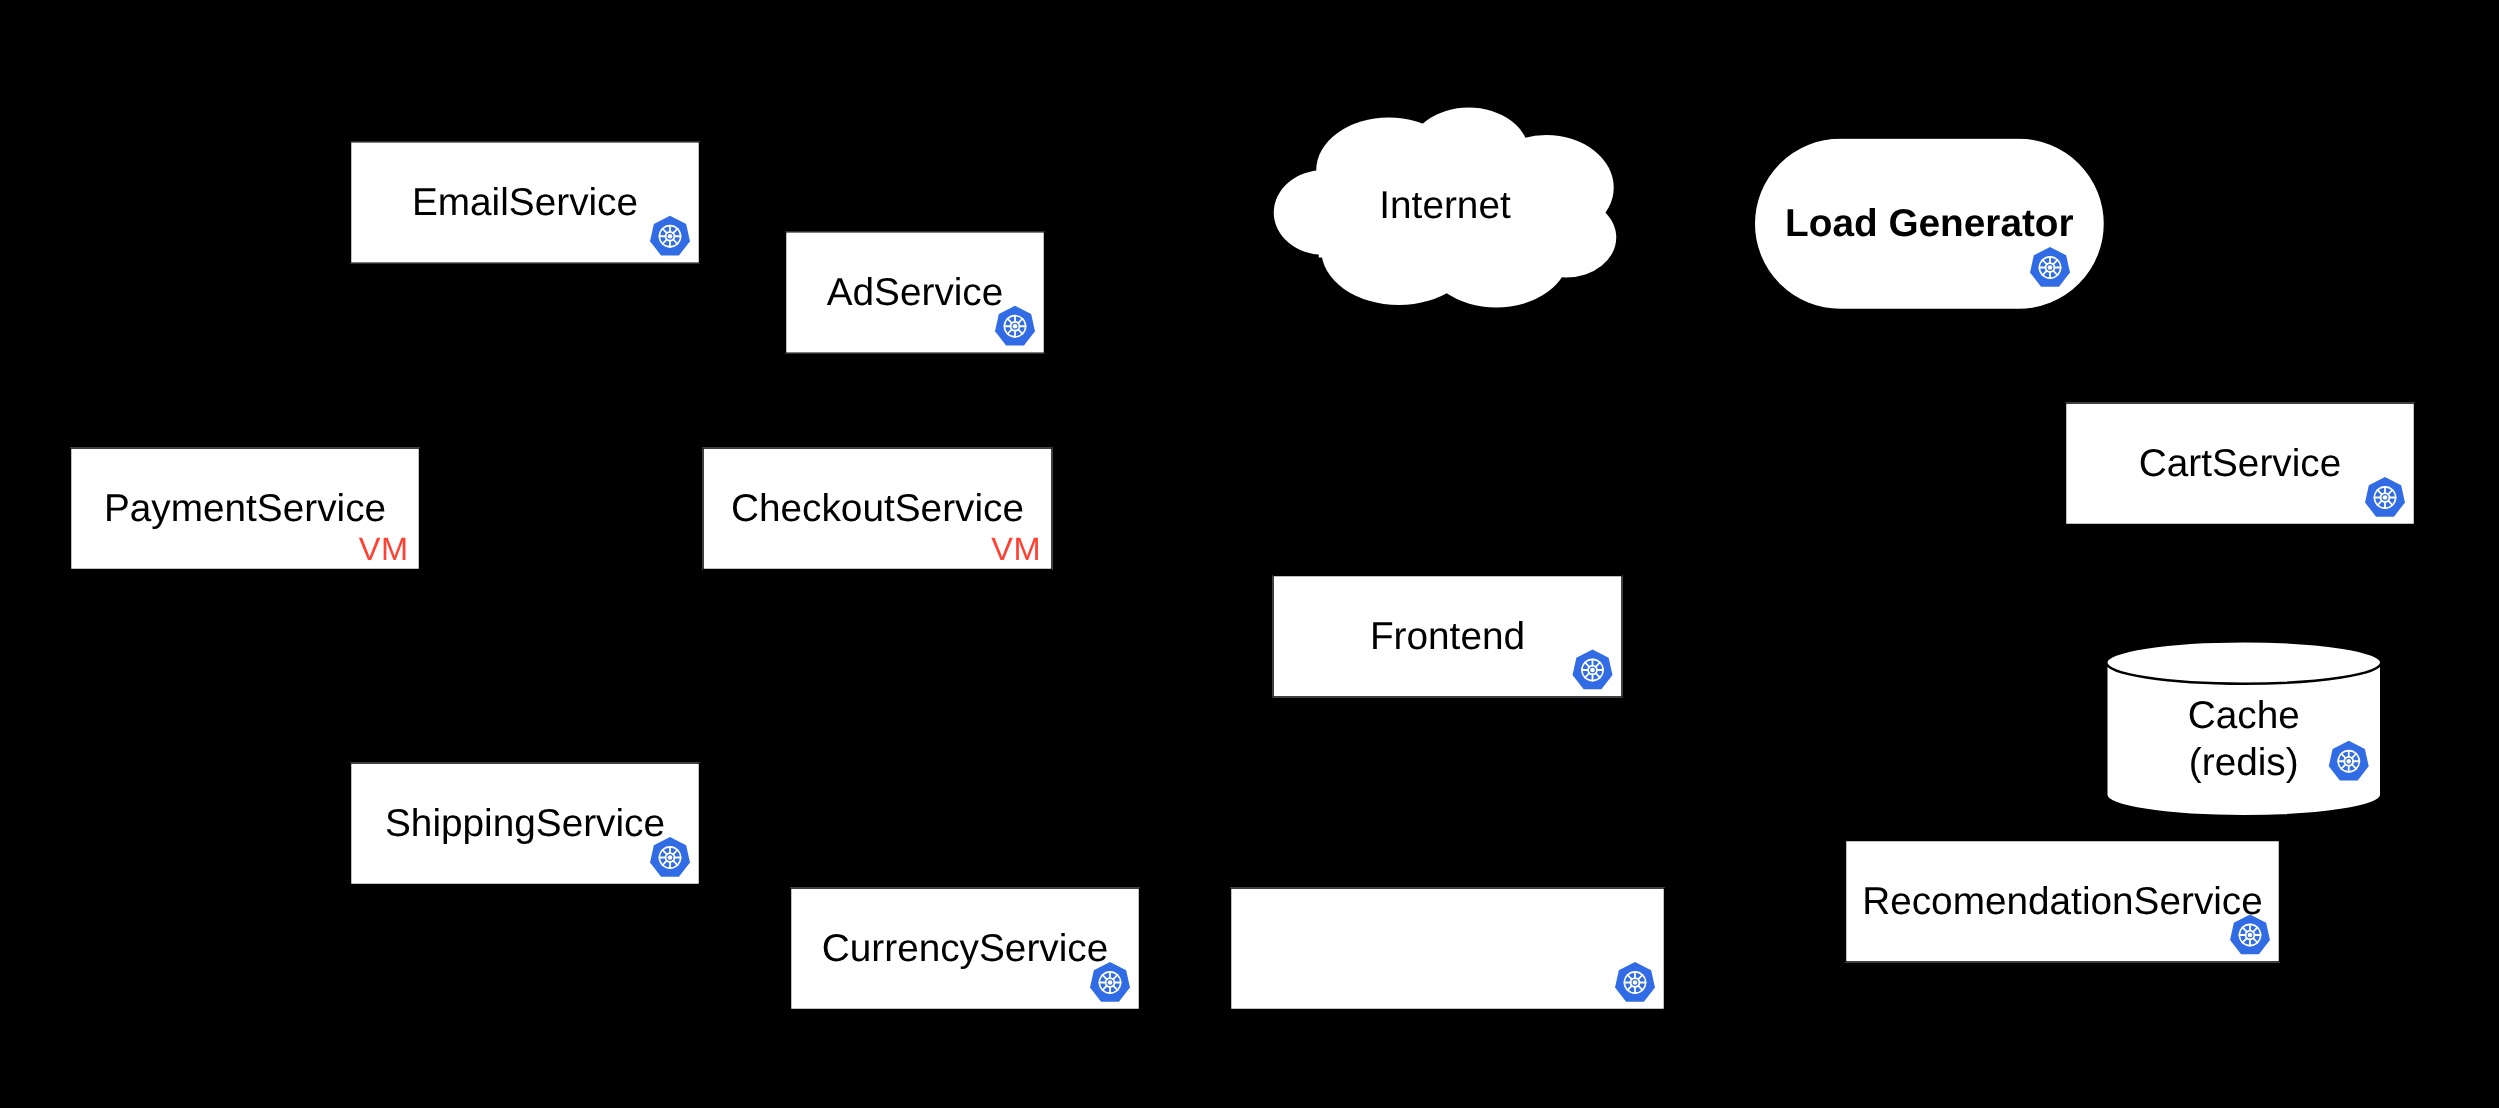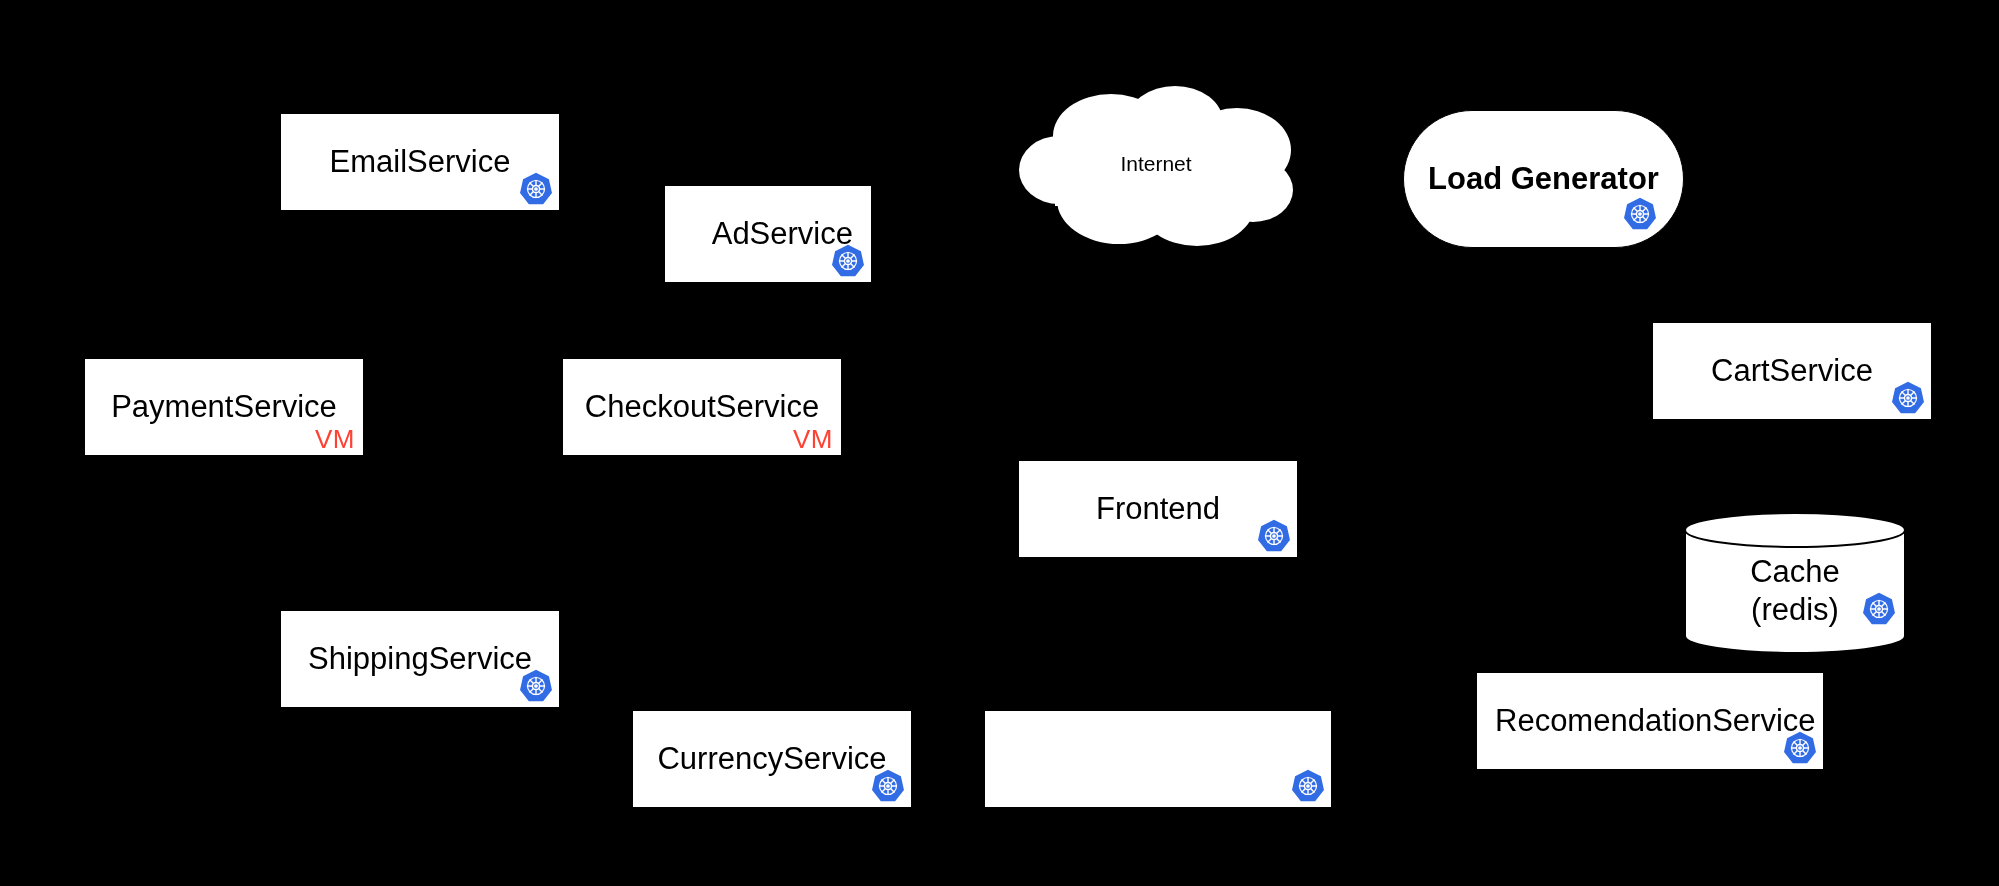--- a/index.html
+++ b/index.html
@@ -34,21 +34,21 @@
     align-items: center;
     justify-content: center;
     text-align: center;
     line-height: 1.18;
     white-space: nowrap;
   }
 
   .node .label {
     display: block;
     width: 100%;
-    padding: 0 18px;
+    padding: 0 8px;
     box-sizing: border-box;
   }
 
   
   .box {
     border: 1px solid #000000;
     font-size: 31px;
   }
 
   
@@ -90,21 +90,21 @@
   .cloud svg { display: block; width: 100%; height: 100%; }
   .cloud .cloud-text {
     position: absolute;
     left: 0;
     top: 0;
     width: 100%;
     height: 100%;
     display: flex;
     align-items: center;
     justify-content: center;
-    font-size: 21px;
+    font-size: 31px;
     color: #000000;
     white-space: nowrap;
   }
 
   
   .cylinder {
     position: absolute;
   }
   .cylinder svg { display: block; width: 100%; height: 100%; }
   .cylinder .cyl-text {
@@ -143,21 +143,21 @@
           <line x1="32.3" y1="32.3" x2="42.6" y2="42.6"></line>
           <line x1="57.4" y1="57.4" x2="67.7" y2="67.7"></line>
           <line x1="67.7" y1="32.3" x2="57.4" y2="42.6"></line>
           <line x1="42.6" y1="57.4" x2="32.3" y2="67.7"></line>
         </g>
         <circle cx="50" cy="50" r="5.5" fill="#ffffff"></circle>
       </svg>
     </span>
   </div>
 
-  <div class="node box" style="left:664px; top:185px; width:208px; height:98px;text-align:right;">
+  <div class="node box" style="left:628px; top:185px; width:208px; height:98px;">
     <span class="label">AdService</span>
     <span class="k8s-badge">
       <svg viewBox="0 0 100 100" xmlns="http://www.w3.org/2000/svg">
         <polygon points="50,2 88,21 97,62 71,95 29,95 3,62 12,21" fill="#326ce5"></polygon>
         <g fill="none" stroke="#ffffff" stroke-width="4.2" stroke-linecap="round">
           <circle cx="50" cy="50" r="10.5"></circle>
           <circle cx="50" cy="50" r="25" stroke-width="3.6"></circle>
           <line x1="50" y1="25" x2="50" y2="39.5"></line>
           <line x1="50" y1="60.5" x2="50" y2="75"></line>
           <line x1="25" y1="50" x2="39.5" y2="50"></line>
@@ -205,21 +205,21 @@
           <line x1="32.3" y1="32.3" x2="42.6" y2="42.6"></line>
           <line x1="57.4" y1="57.4" x2="67.7" y2="67.7"></line>
           <line x1="67.7" y1="32.3" x2="57.4" y2="42.6"></line>
           <line x1="42.6" y1="57.4" x2="32.3" y2="67.7"></line>
         </g>
         <circle cx="50" cy="50" r="5.5" fill="#ffffff"></circle>
       </svg>
     </span>
   </div>
 
-  <div class="node box" style="left:84px; top:358px; width:280px; height:98px;align-items:center;">
+  <div class="node box" style="left:56px; top:358px; width:280px; height:98px;align-items:center;">
     <span class="label">PaymentService</span>
     <span class="vm-tag">VM</span>
   </div>
 
   <div class="node box" style="left:562px; top:358px; width:280px; height:98px;">
     <span class="label">CheckoutService</span>
     <span class="vm-tag">VM</span>
   </div>
 
   <div class="node box" style="left:1018px; top:460px; width:280px; height:98px;">

